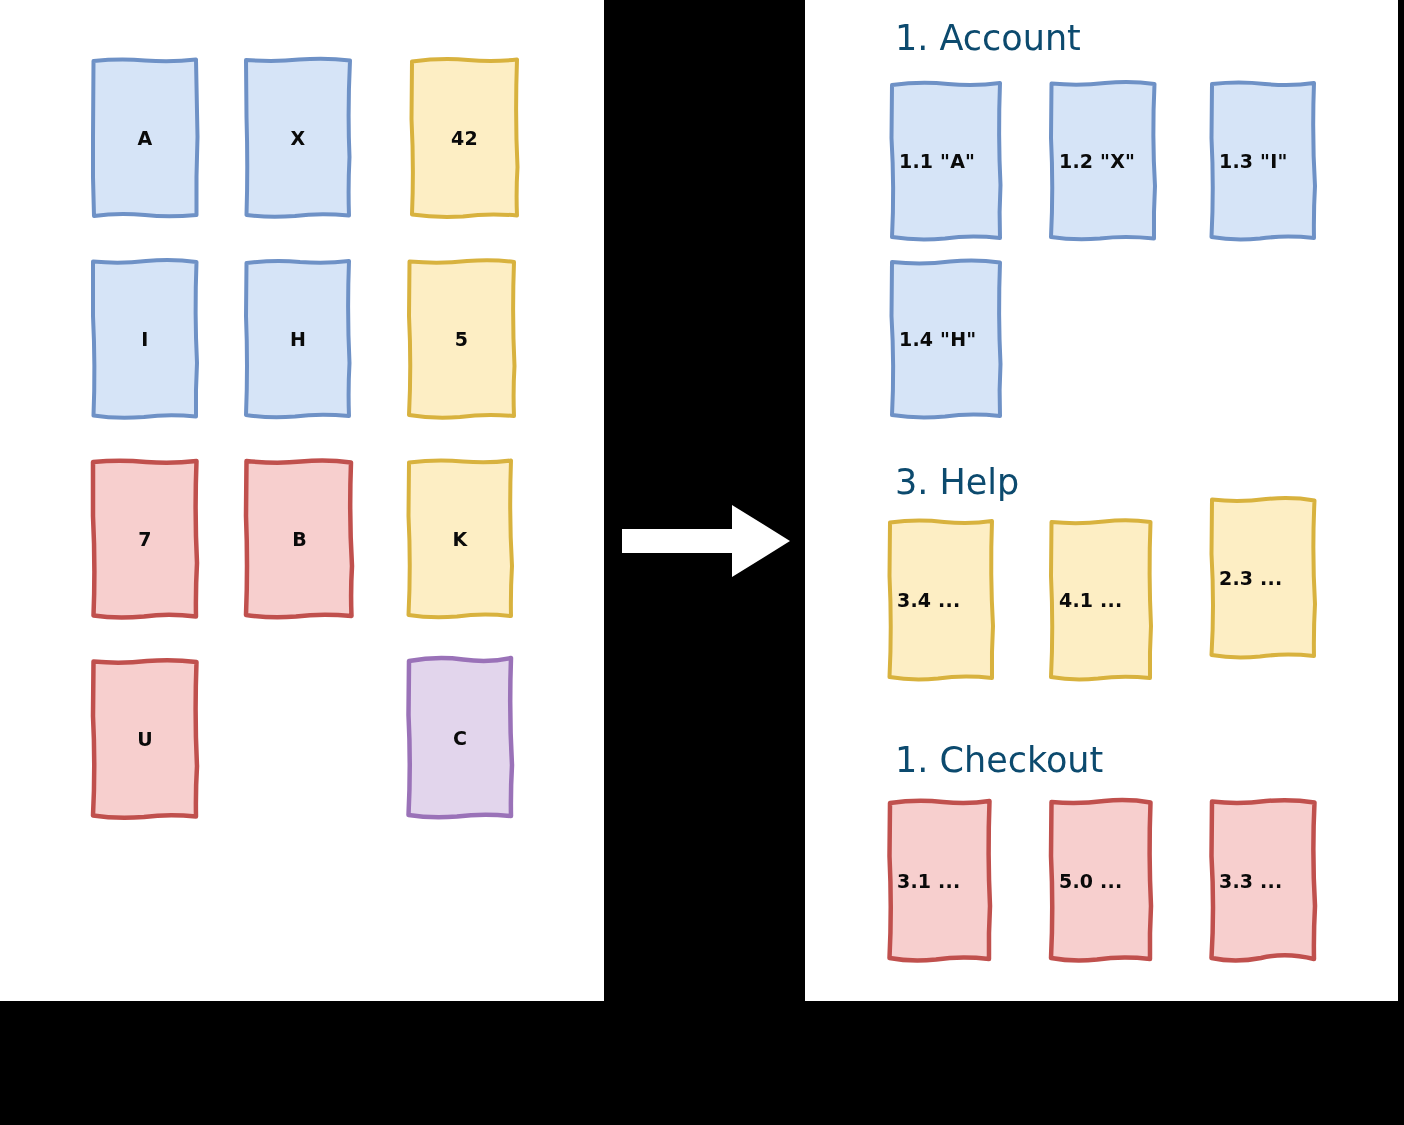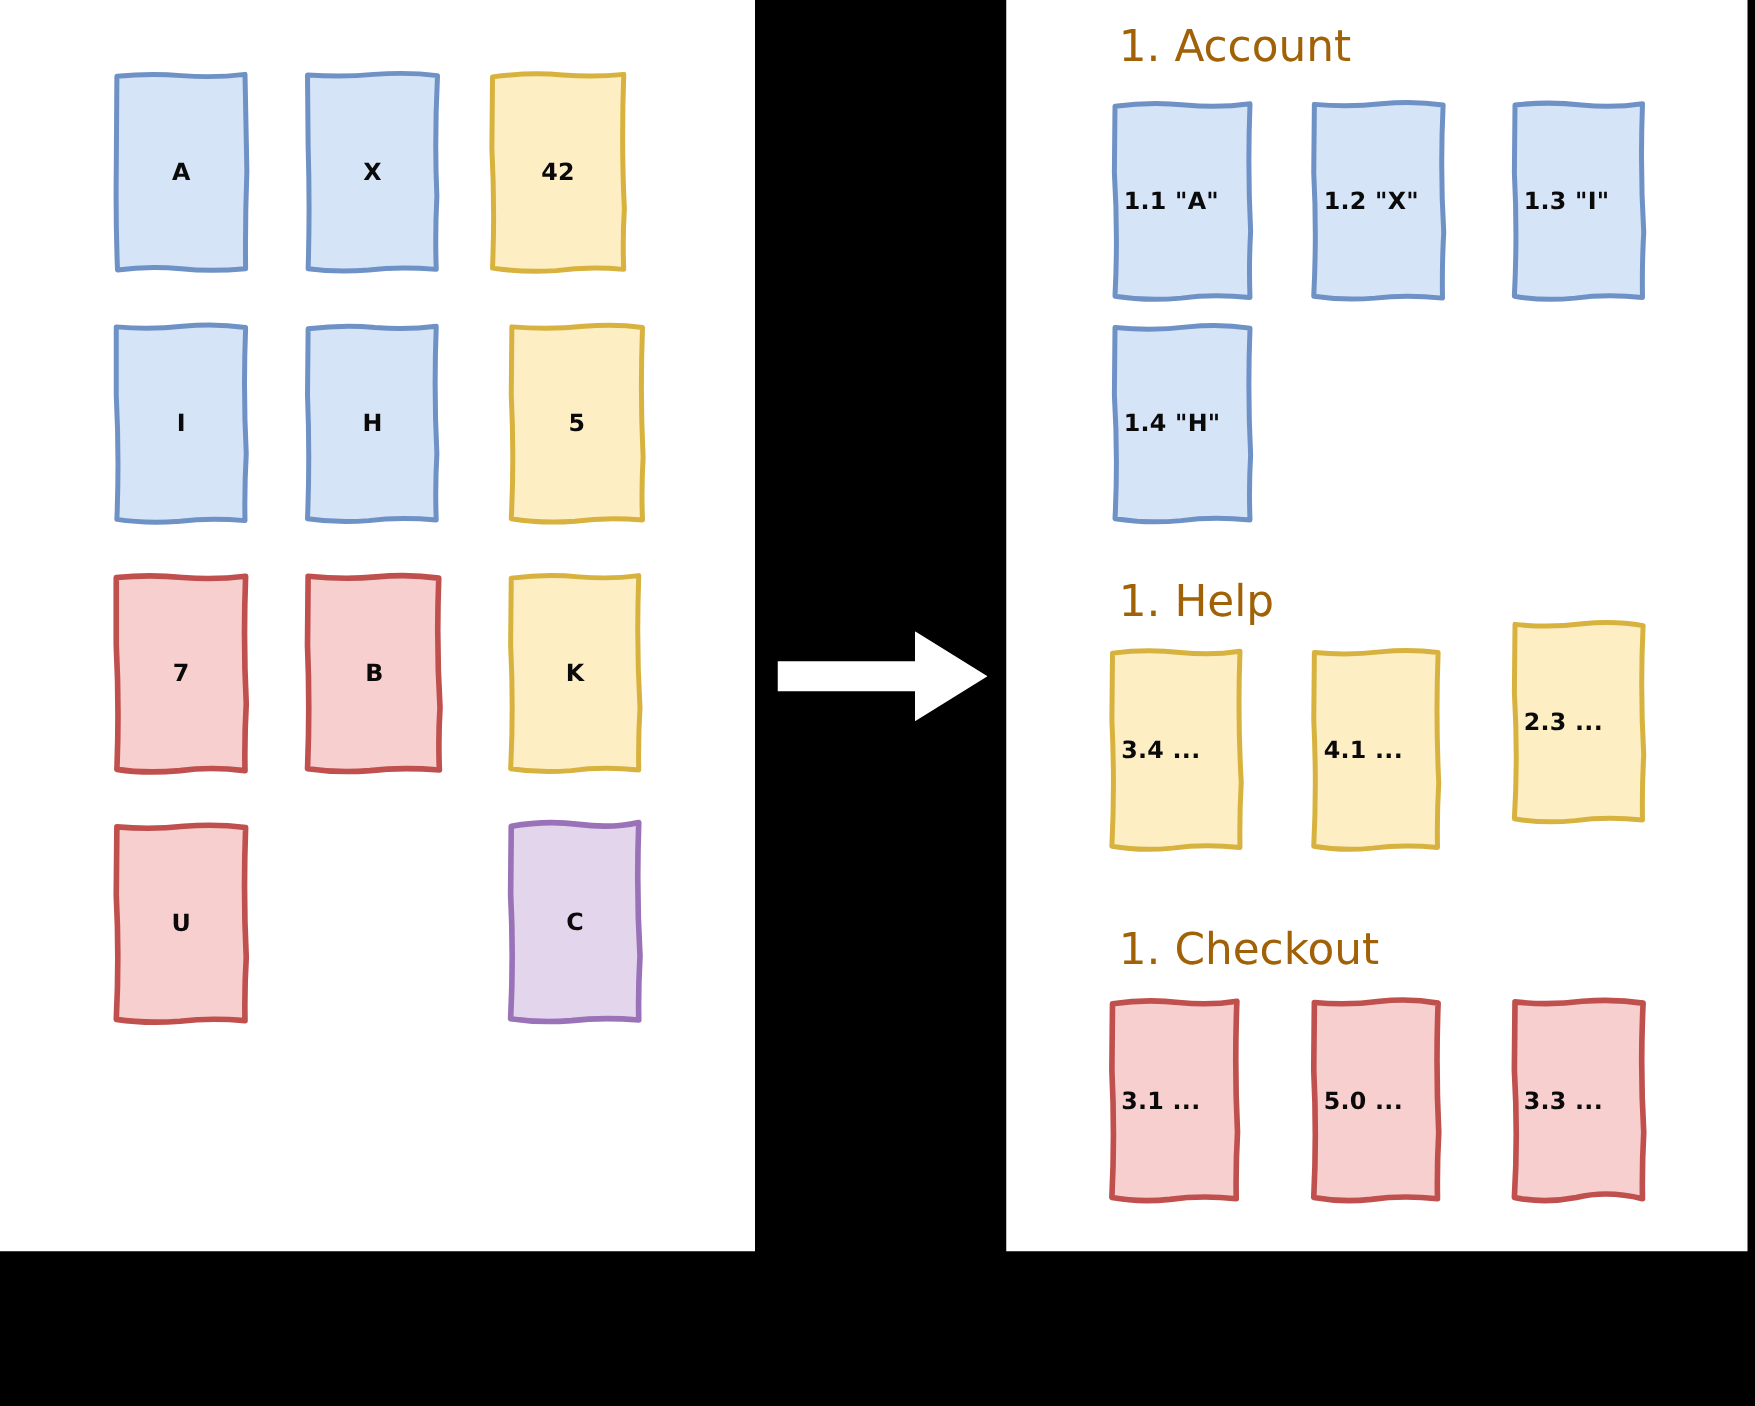--- a/index.html
+++ b/index.html
@@ -76,21 +76,21 @@
   .card.leftalign .card-label {
     text-align: left;
     padding-left: 11px;
     top: 50%;
     transform: translateY(-50%);
   }
 
   
   .section-heading {
     position: absolute;
-    color: #a16207;
+    color: #0c4a6e;
     font-size: 35px;
     font-weight: 400;
     white-space: nowrap;
     font-family: "DejaVu Sans", sans-serif;
   }
 </style>
 </head>
 <body>
 
 <div class="panel" id="panel-left">
@@ -102,21 +102,21 @@
     <div class="card-label">A</div>
   </div>
 
   <div class="card center" style="left:243px;top:57px;width:110px;height:162px;">
     <svg class="card-svg" viewBox="0 0 110 162" preserveAspectRatio="none">
       <path d="M3 3 Q32 5 56 2.5 Q84 0.5 107 3.5 Q104.5 55 106.5 100 Q105 130 106 158.5 Q76 156 52 159 Q26 161 3.5 158 Q5 110 3.5 60 Z" fill="#d6e4f7" stroke="#6e91c6" stroke-width="4" stroke-linejoin="round"></path>
     </svg>
     <div class="card-label">X</div>
   </div>
 
-  <div class="card center" style="left:390px;top:57px;width:113px;height:162px;">
+  <div class="card center" style="left:408px;top:57px;width:113px;height:162px;">
     <svg class="card-svg" viewBox="0 0 113 162" preserveAspectRatio="none">
       <path d="M4 4.5 Q34 0.5 60 3 Q86 5 109 2.5 Q107 60 109.5 110 Q108 135 109 158.5 Q80 156 55 159.5 Q28 161 4 157.5 Q6 110 3.5 62 Z" fill="#fdeec4" stroke="#d8b23e" stroke-width="4" stroke-linejoin="round"></path>
     </svg>
     <div class="card-label">42</div>
   </div>
 
   <div class="card center" style="left:90px;top:258px;width:110px;height:162px;">
     <svg class="card-svg" viewBox="0 0 110 162" preserveAspectRatio="none">
       <path d="M3 3.5 Q30 6 56 3 Q82 0.5 106.5 4 Q104.5 55 107 105 Q105.5 132 106 158.5 Q78 156 54 159 Q26 161 3.5 157.5 Q5.5 108 3 58 Z" fill="#d6e4f7" stroke="#6e91c6" stroke-width="4" stroke-linejoin="round"></path>
     </svg>
@@ -206,21 +206,21 @@
     <div class="card-label">1.3 "I"</div>
   </div>
 
   <div class="card leftalign" style="left:83px;top:258px;width:116px;height:162px;">
     <svg class="card-svg" viewBox="0 0 116 162" preserveAspectRatio="none">
       <path d="M4 4 Q34 7 62 3.5 Q88 1 112 4.5 Q110 56 112.5 106 Q111 132 112 158 Q82 155 57 158.5 Q29 161 4 157 Q6.5 108 3.5 58 Z" fill="#d6e4f7" stroke="#6e91c6" stroke-width="4" stroke-linejoin="round"></path>
     </svg>
     <div class="card-label">1.4 "H"</div>
   </div>
 
-  <div class="section-heading" style="left:90px;top:462px;">1. Help</div>
+  <div class="section-heading" style="left:90px;top:462px;">3. Help</div>
 
   <div class="card leftalign" style="left:81px;top:518px;width:110px;height:164px;">
     <svg class="card-svg" viewBox="0 0 110 164" preserveAspectRatio="none">
       <path d="M4 4.5 Q31 1 58 4 Q84 6.5 106 3 Q104 56 107 108 Q105.5 134 106 160 Q77 157 52 160.5 Q26 163 3.5 159 Q6 110 3.5 58 Z" fill="#fdeec4" stroke="#d8b23e" stroke-width="4" stroke-linejoin="round"></path>
     </svg>
     <div class="card-label">3.4 ...</div>
   </div>
 
   <div class="card leftalign" style="left:243px;top:518px;width:106px;height:164px;">
     <svg class="card-svg" viewBox="0 0 106 164" preserveAspectRatio="none">

